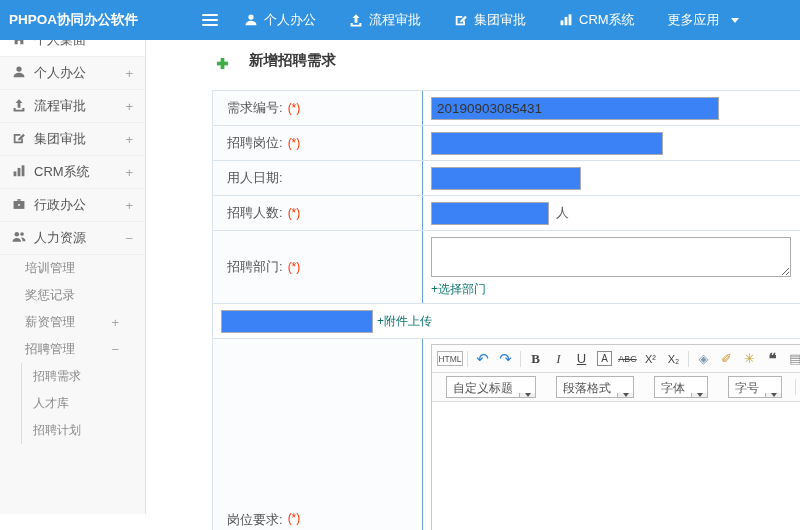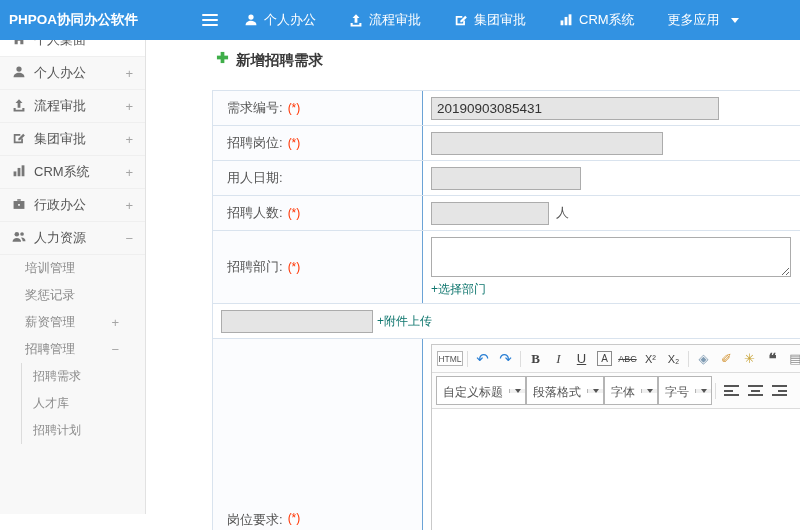--- a/index.html
+++ b/index.html
@@ -30,39 +30,39 @@
   .side-item .lbl { flex:1; white-space:nowrap; overflow:hidden; }
   .exp { color:#a5a5a5; font-size:13px; margin-left:auto; }
   .sub-item { height:27px; display:flex; align-items:center; padding:0 26px 0 25px;
     color:#8a8a8a; font-size:12.5px; cursor:pointer; }
   .sub-item .lbl { flex:1; }
   .sub3-wrap { margin-left:21px; border-left:1px solid #dcdcdc; }
   .sub3-item { height:27px; display:flex; align-items:center; padding-left:11px;
     color:#8a8a8a; font-size:12px; cursor:pointer; }
 
   
-  .page-title { position:absolute; left:216px; top:51px; display:flex; align-items:flex-start;
-    gap:7px; z-index:2; }
+  .page-title { position:absolute; left:216px; top:51px; display:flex; align-items:flex-end;
+    gap:20px; z-index:2; }
   .plus-icon svg { display:block; }
   .page-title .txt { font-size:14.5px; font-weight:bold; color:#3a3a3a; }
 
   
   .form { position:absolute; left:212px; top:90px; width:772px;
     border-top:1px solid #d9e3ee; border-left:1px solid #d9e3ee; background:#fff; }
   .frow { display:flex; border-bottom:1px solid #d9e3ee; }
   .flabel { flex:0 0 210px; width:210px; padding-left:14px; display:flex; align-items:center;
     gap:5px; font-size:13px; color:#555; background:#fbfcfe;
     border-right:1px solid #6ba3d6; }
   .req { color:#ff3300; font-size:12px; }
   .ffield { flex:1; padding:5px 8px; display:flex; align-items:center; min-width:0; }
   .h35 { min-height:35px; }
   .h66 { min-height:66px; }
   .hbig { min-height:450px; }
   .flabel.top { align-items:flex-start; padding-top:172px; }
-  .inp { border:1px solid #acacac; height:23px; padding:0 5px; background:#e5e5e5;
+  .inp { border:1px solid #acacac; height:23px; padding:0 5px; background:#3b82f6;
     font-family:"Liberation Sans",sans-serif; font-size:13.5px; color:#333; }
   .w288 { width:288px; } .w232 { width:232px; } .w150 { width:150px; }
   .w118 { width:118px; } .w152 { width:152px; }
   .suffix { font-size:13px; color:#555; margin-left:7px; }
   .col { flex-direction:column; align-items:flex-start; gap:4px; padding-top:6px; }
   textarea.dept { width:360px; height:40px; border:1px solid #acacac; resize:both;
     font-family:"Liberation Sans",sans-serif; font-size:13px; }
   a.link { color:#0f766e; font-size:12px; text-decoration:none; cursor:pointer;text-align:right; }
   .attach-link { margin-left:4px; }
 
@@ -82,22 +82,22 @@
   .boxA { border:1px solid #8b8b8b; font-size:10px; line-height:13px; height:15px; padding:0 3px; }
   .b-strike { text-decoration:line-through; font-size:9px; letter-spacing:0; }
   .b-sup, .b-sub { font-size:11px; }
   .c-eraser { color:#7f9bb3; font-size:13px; }
   .c-brush { color:#d2912e; font-size:13px; }
   .c-clear { color:#c9a53a; font-size:13px; }
   .c-quote { color:#555; font-family:"Liberation Serif",serif; font-weight:bold; font-size:15px; }
   .c-paste { color:#8a8a8a; font-size:13px; }
   .sep { width:1px; height:16px; background:#ddd; margin:0 3px; flex:0 0 1px; }
 
-  .sel { display:inline-flex; align-items:center; border:1px solid #b5b5b5; background:#fff;
-    height:29px; margin:0 0; font-size:12px; color:#555; cursor:pointer; }
+  .sel { display:inline-flex; align-items:flex-end; border:1px solid #b5b5b5; background:#fff;
+    height:22px; margin:0 10px; font-size:12px; color:#555; cursor:pointer; }
   .sel .txt { padding:3px 6px 0 6px; white-space:nowrap; }
   .sel .arrow { width:16px; border-left:1px solid #b5b5b5; background:#f0f0f0;
     display:flex; align-items:center; justify-content:center; }
   .sel .arrow i { width:0; height:0; border-left:3.5px solid transparent;
     border-right:3.5px solid transparent; border-top:4px solid #555; }
 
   .alicon { display:inline-flex; flex-direction:column; gap:2.5px; width:15px; margin:0 4.5px;
     cursor:pointer; }
   .alicon i { height:2px; background:#555; display:block; }
   .al-left i:nth-child(2) { width:9px; align-self:flex-start; }

